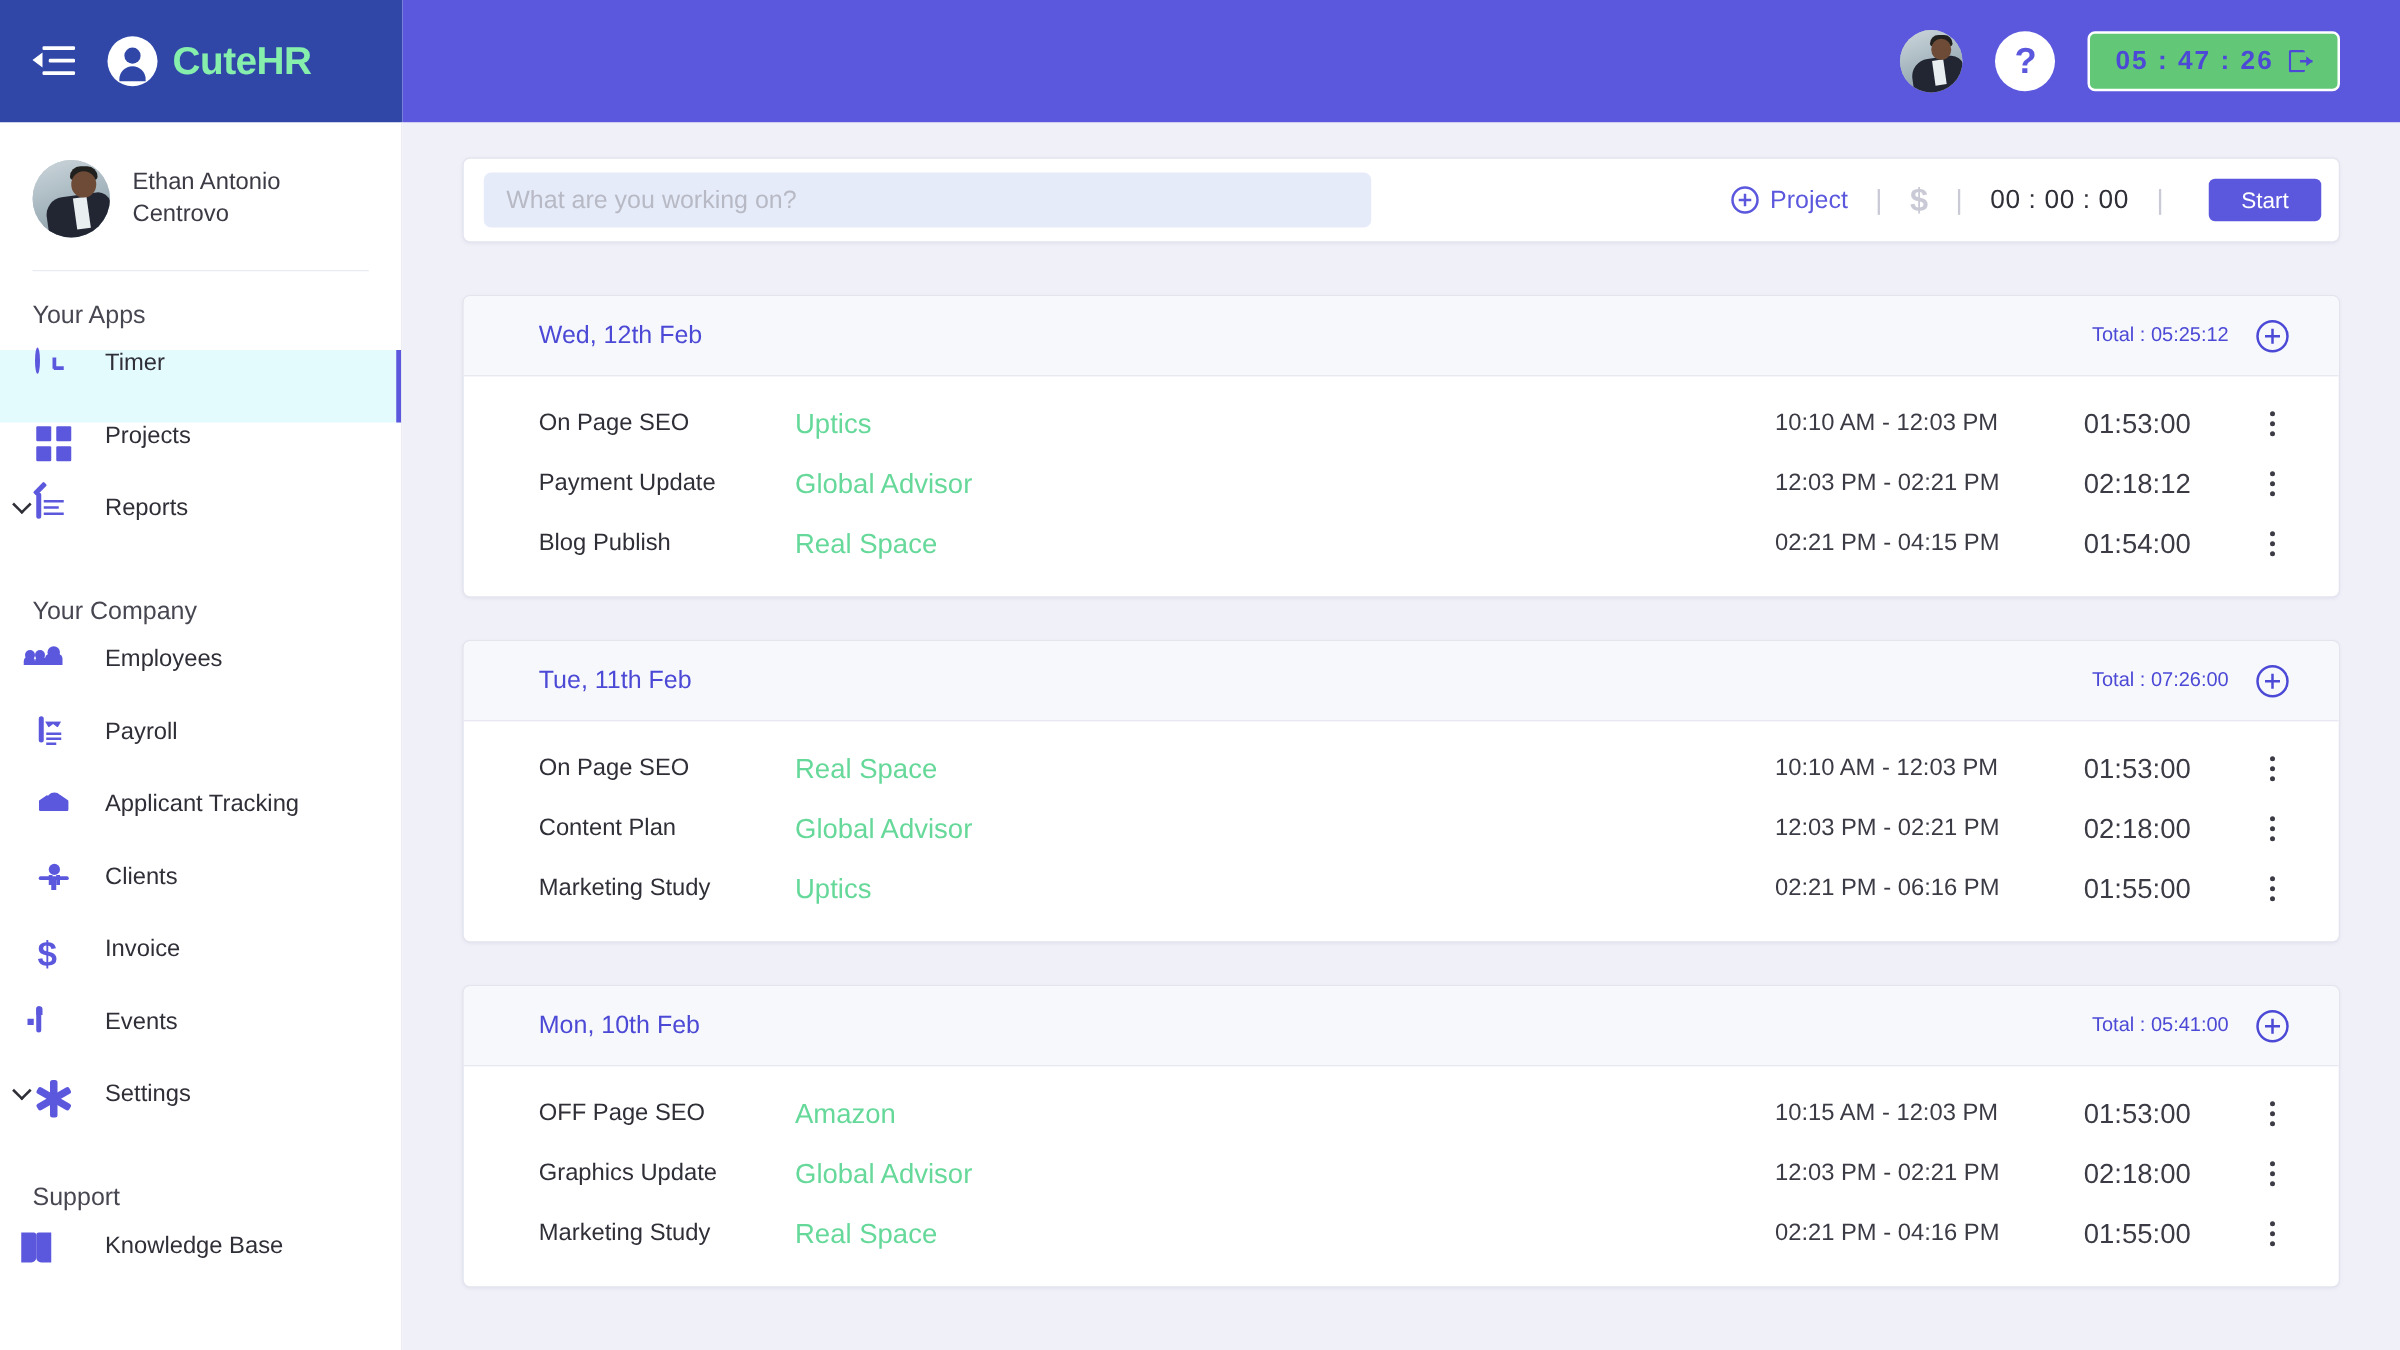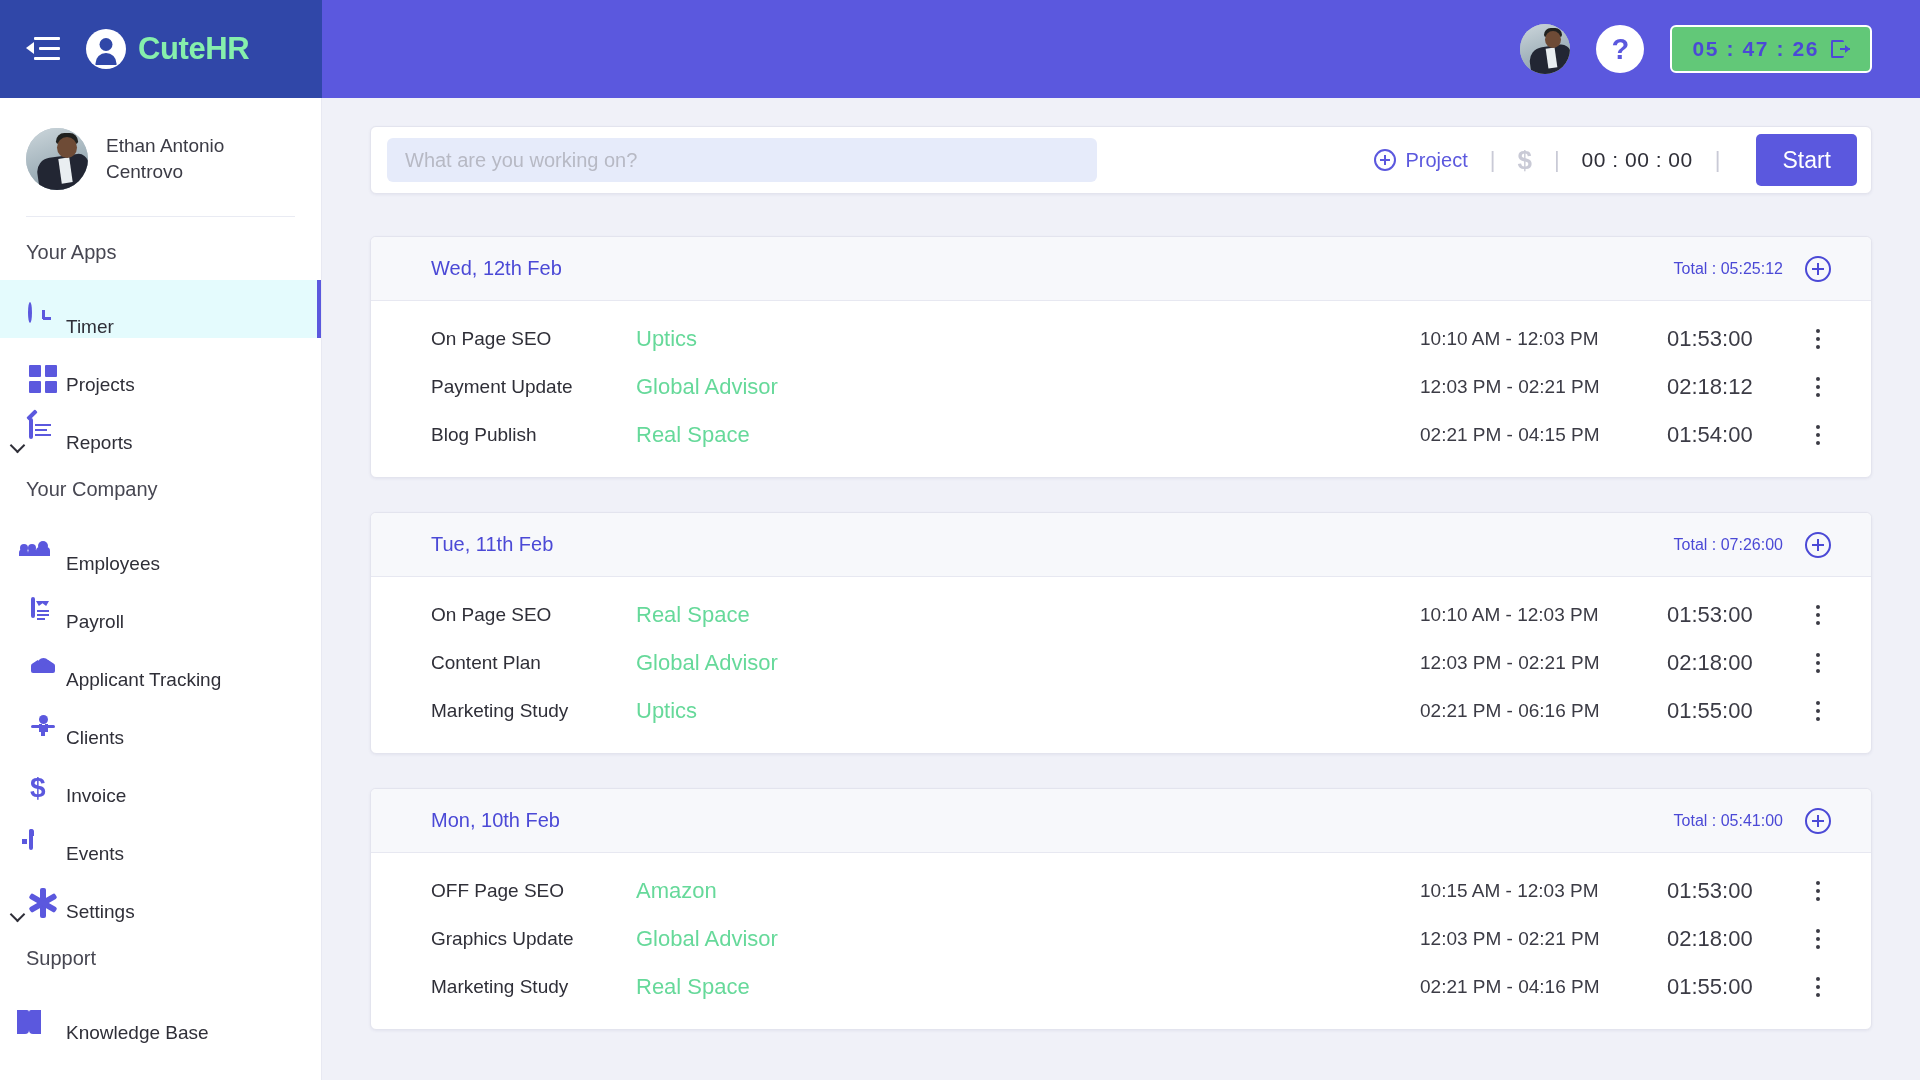--- a/index.html
+++ b/index.html
@@ -78,22 +78,22 @@
   .profile .avatar { width: 62px; height: 62px; }
   .profile .avatar .head { left: 31px; top: 9px; width: 20px; height: 21px; }
   .profile .avatar .hair { left: 30px; top: 5px; width: 22px; height: 11px; }
   .profile .avatar .body { left: 12px; top: 28px; width: 52px; height: 40px; }
   .profile .avatar .shirt { left: 34px; top: 30px; width: 11px; height: 25px; }
   .profile-name { font-size: 19px; color: #3b3b45; line-height: 1.35; max-width: 150px; }
   .divider { height: 1px; background: #e9ebf3; margin: 0 26px; }
   .sec-title { font-size: 20px; color: #474752; padding: 24px 0 16px 26px; }
 
   .nav-item {
-    display: flex; align-items: flex-end; height: 58px; padding-left: 26px;
-    gap: 6px; position: relative; cursor: pointer;
+    display: flex; align-items: flex-start; height: 58px; padding-left: 26px;
+    gap: 24px; position: relative; cursor: pointer;
   }
   .nav-item.active { background: #e4fbfd; }
   .nav-item.active::after { content: ""; position: absolute; right: 0; top: 0; width: 4px; height: 58px; background: #5B58DE; }
   .nav-caret {
     position: absolute; left: 10px; width: 16px; height: 16px;
   }
   .nav-caret::before {
     content: ""; position: absolute; left: 2px; top: 2px; width: 9px; height: 9px;
     border-right: 2px solid #2f2f38; border-bottom: 2px solid #2f2f38; transform: rotate(45deg);
   }
@@ -168,21 +168,21 @@
   .tb-spacer { flex: 1; }
   .proj-btn { display:flex; align-items:center; gap:9px; color:#5B58DE; font-size:20px; cursor:pointer; }
   .plus-circ { width:22px; height:22px; border:2px solid #5B58DE; border-radius:50%; position:relative; flex:none; }
   .plus-circ::before { content:""; position:absolute; left:4px; top:8px; width:10px; height:2px; background:#5B58DE; }
   .plus-circ::after { content:""; position:absolute; left:8px; top:4px; width:2px; height:10px; background:#5B58DE; }
   .pipe { color:#c9cad6; font-size:22px; margin:0 12px; }
   .dollar-btn { color:#c9cad6; font-size:26px; font-weight:bold; cursor:pointer; }
   .tb-time { font-size:21px; color:#2f2f38; letter-spacing:0.5px; white-space:nowrap; }
   .start-btn {
     background:#5B58DE; color:#fff; border:none; border-radius:5px;
-    height:52px; padding:0 26px; font-size:23px; cursor:pointer;
+    height:34px; padding:0 26px; font-size:18px; cursor:pointer;
     font-family:"Liberation Sans", sans-serif; margin-left:14px;
   }
 
   .day-card { margin-bottom: 34px; overflow: hidden; }
   .day-head {
     height: 64px; background: #f7f8fb; border-bottom: 1px solid #e7e8f1;
     display: flex; align-items: center; padding: 0 40px 0 60px;
   }
   .day-title { color:#4B49D6; font-size:20px; }
   .day-head .sp { flex:1; }

